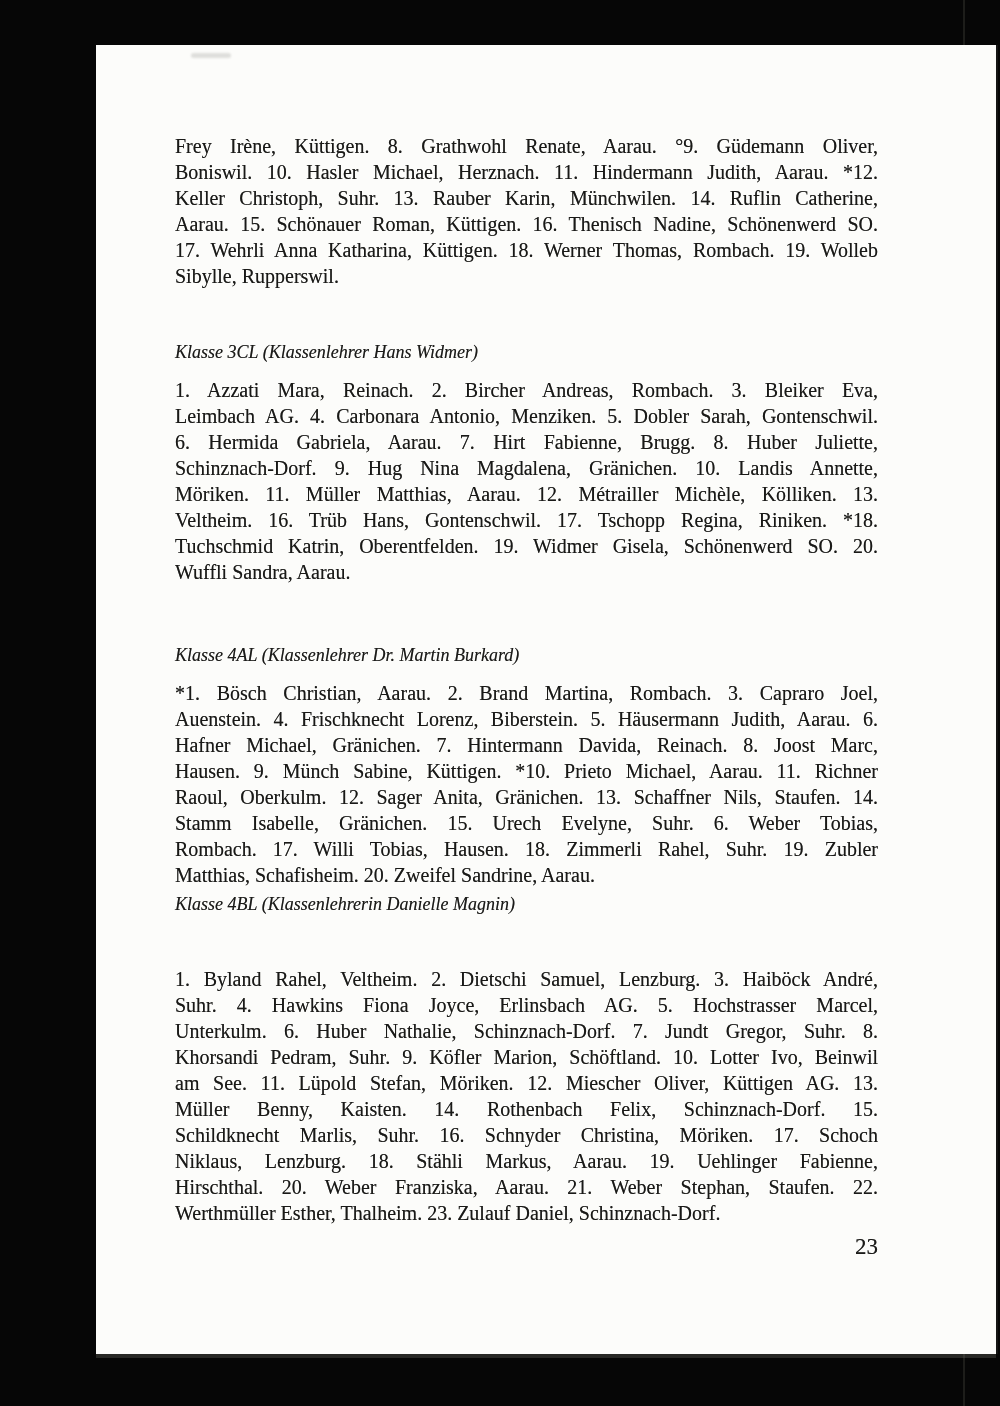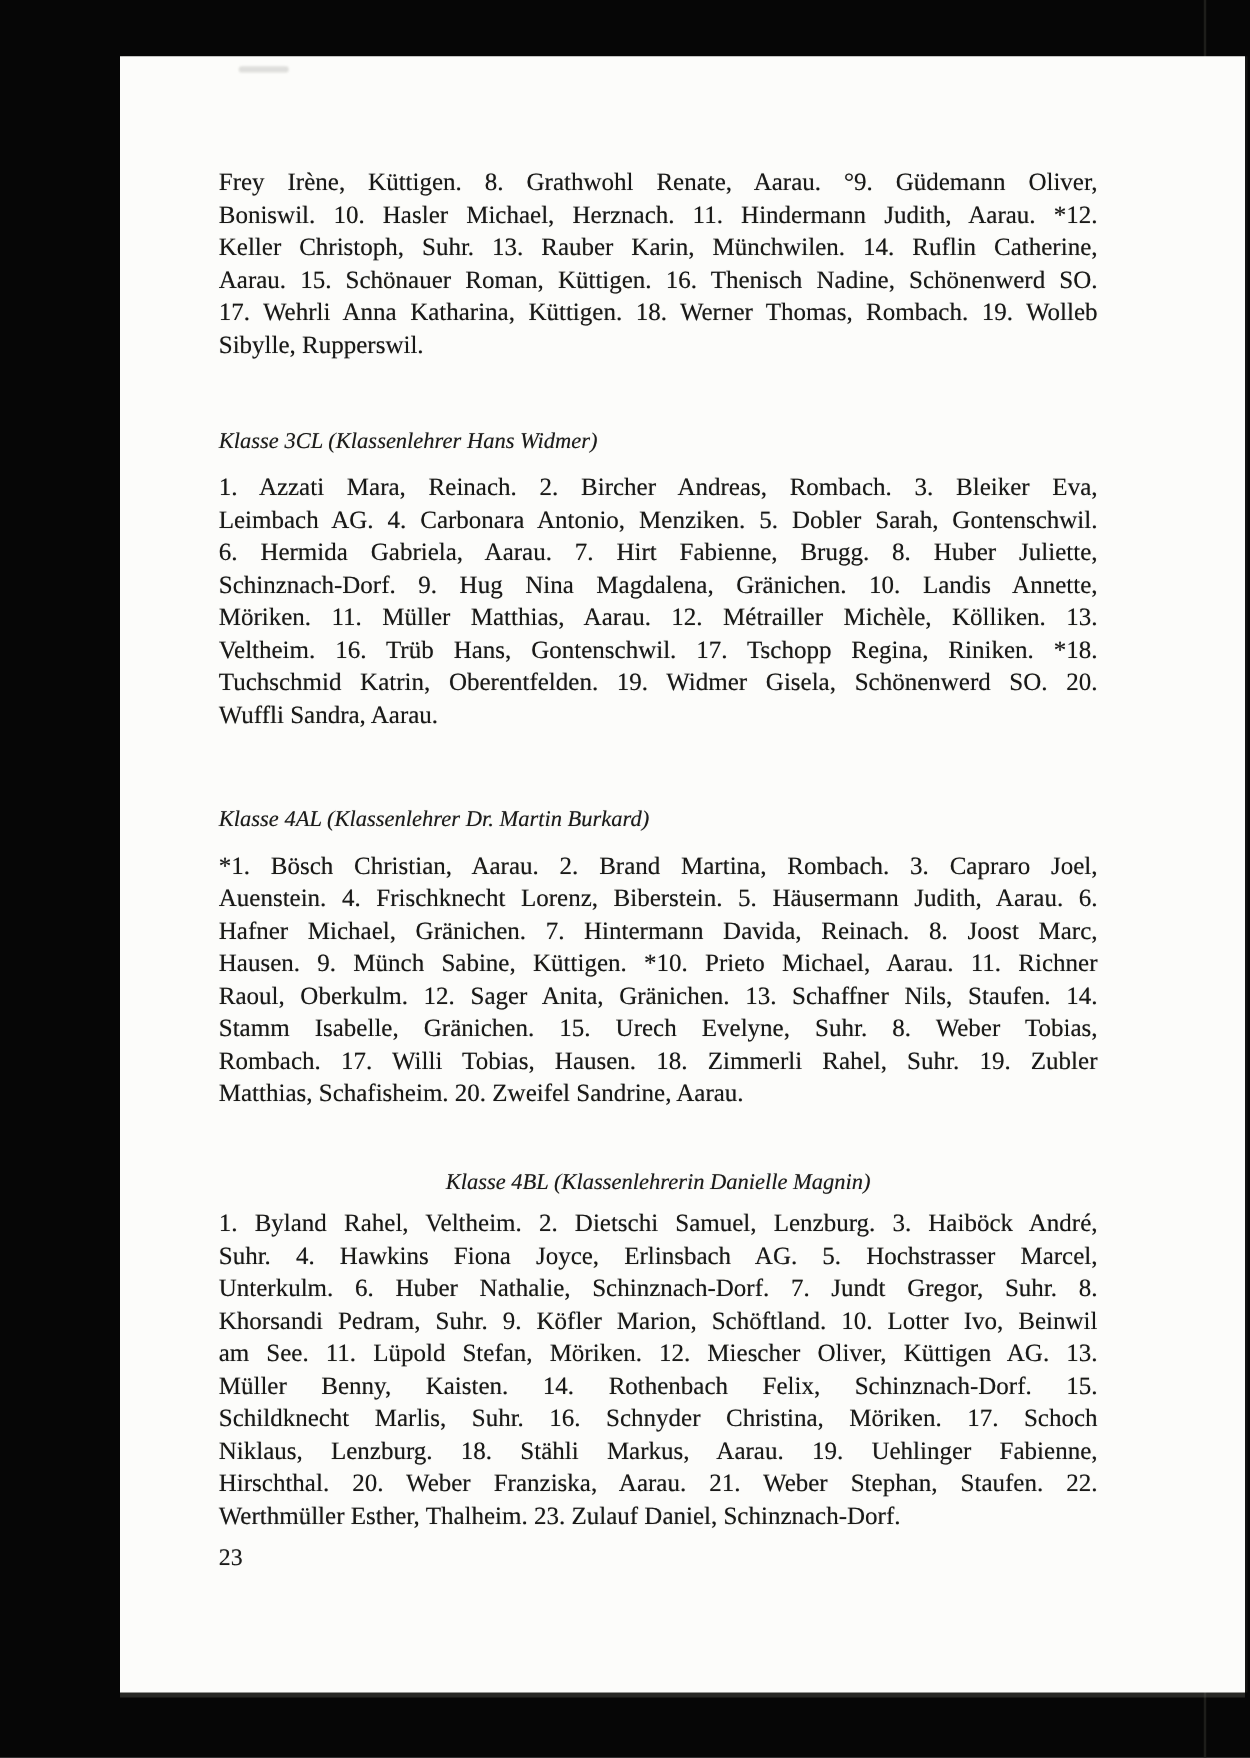--- a/index.html
+++ b/index.html
@@ -75,30 +75,30 @@
     font-weight: normal;
     font-style: italic;
     line-height: 26px;
     text-shadow: 0 0 0.6px rgba(20,20,20,0.5);
   }
   #para-intro { top: 88px; }
   #heading-3cl { top: 294px; }
   #para-3cl { top: 332px; }
   #heading-4al { top: 597px; }
   #para-4al { top: 635px; }
-  #heading-4bl { top: 887px; text-align: center; }
+  #heading-4bl { top: 846px; }
   #para-4bl { top: 921px; }
   .page-number {
     position: absolute;
     left: 79px;
     top: 1189px;
     width: 703px;
-    text-align: left;
+    text-align: right;
     color: #1b1b19;
-    font-size: 19px;
+    font-size: 23px;
     line-height: 26px;
     text-shadow: 0 0 0.6px rgba(20,20,20,0.5);
   }
 </style>
 </head>
 <body>
 
 <div class="scan-bg">
   <div class="scan-artifact-line"></div>
 
@@ -128,21 +128,21 @@
       </div>
 
     <h2 class="section-heading" id="heading-4al">Klasse 4AL (Klassenlehrer Dr. Martin Burkard)</h2>
 
     <div class="text-block" id="para-4al">
         <div class="line">*1. Bösch Christian, Aarau. 2. Brand Martina, Rombach. 3. Capraro Joel,</div>
         <div class="line">Auenstein. 4. Frischknecht Lorenz, Biberstein. 5. Häusermann Judith, Aarau. 6.</div>
         <div class="line">Hafner Michael, Gränichen. 7. Hintermann Davida, Reinach. 8. Joost Marc,</div>
         <div class="line">Hausen. 9. Münch Sabine, Küttigen. *10. Prieto Michael, Aarau. 11. Richner</div>
         <div class="line">Raoul, Oberkulm. 12. Sager Anita, Gränichen. 13. Schaffner Nils, Staufen. 14.</div>
-        <div class="line">Stamm Isabelle, Gränichen. 15. Urech Evelyne, Suhr. 8. Weber Tobias,</div>
+        <div class="line">Stamm Isabelle, Gränichen. 15. Urech Evelyne, Suhr. 6. Weber Tobias,</div>
         <div class="line">Rombach. 17. Willi Tobias, Hausen. 18. Zimmerli Rahel, Suhr. 19. Zubler</div>
         <div class="line final">Matthias, Schafisheim. 20. Zweifel Sandrine, Aarau.</div>
       </div>
 
     <h2 class="section-heading" id="heading-4bl">Klasse 4BL (Klassenlehrerin Danielle Magnin)</h2>
 
     <div class="text-block" id="para-4bl">
         <div class="line">1. Byland Rahel, Veltheim. 2. Dietschi Samuel, Lenzburg. 3. Haiböck André,</div>
         <div class="line">Suhr. 4. Hawkins Fiona Joyce, Erlinsbach AG. 5. Hochstrasser Marcel,</div>
         <div class="line">Unterkulm. 6. Huber Nathalie, Schinznach-Dorf. 7. Jundt Gregor, Suhr. 8.</div>

